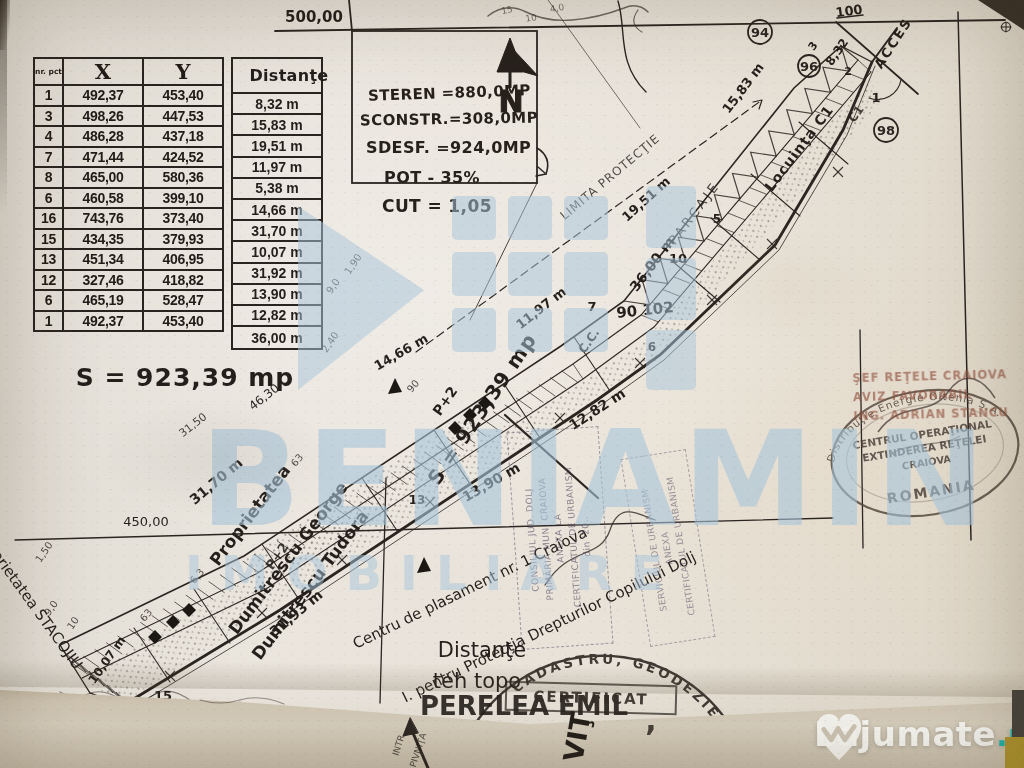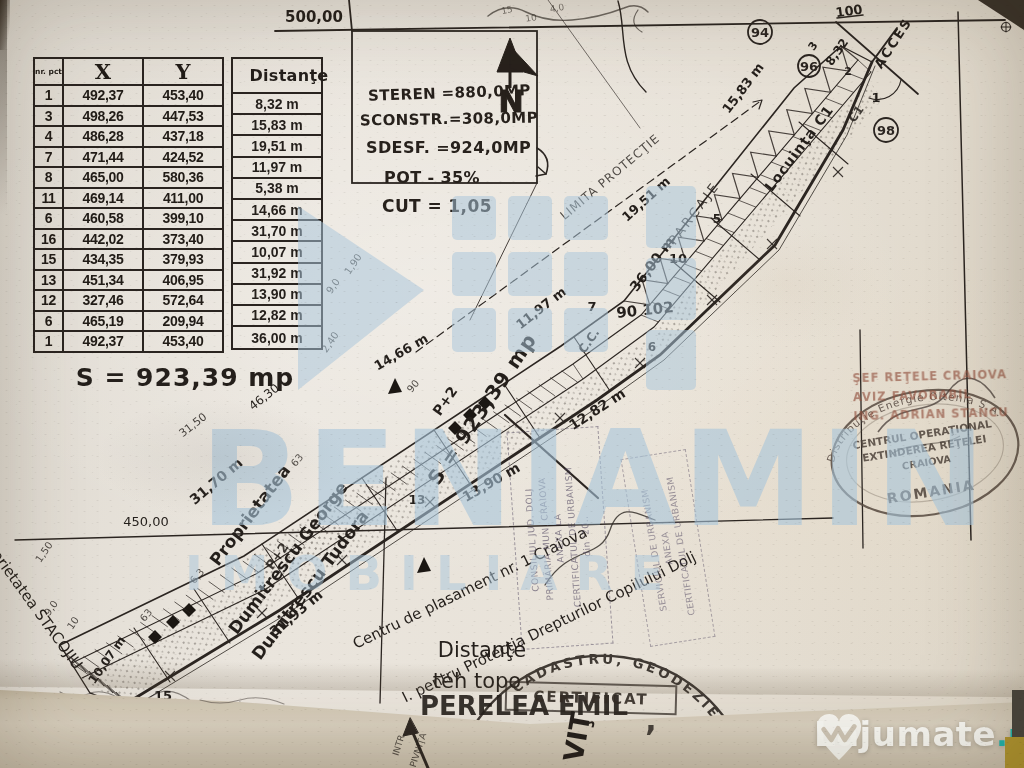--- a/index.html
+++ b/index.html
@@ -306,53 +306,48 @@
             <td>7</td>
             <td>471,44</td>
             <td>424,52</td>
           </tr>
           <tr>
             <td>8</td>
             <td>465,00</td>
             <td>580,36</td>
           </tr>
           <tr>
-            <td>11</td>
-            <td>469,14</td>
-            <td>411,00</td>
-          </tr>
-          <tr>
             <td>6</td>
             <td>460,58</td>
             <td>399,10</td>
           </tr>
           <tr>
             <td>16</td>
-            <td>442,02</td>
+            <td>743,76</td>
             <td>373,40</td>
           </tr>
           <tr>
             <td>15</td>
             <td>434,35</td>
             <td>379,93</td>
           </tr>
           <tr>
             <td>13</td>
             <td>451,34</td>
             <td>406,95</td>
           </tr>
           <tr>
             <td>12</td>
             <td>327,46</td>
-            <td>572,64</td>
+            <td>418,82</td>
           </tr>
           <tr>
             <td>6</td>
             <td>465,19</td>
-            <td>209,94</td>
+            <td>528,47</td>
           </tr>
           <tr>
             <td>1</td>
             <td>492,37</td>
             <td>453,40</td>
           </tr>
         </tbody>
     </table>
     <div id="distwrap">
       <div id="disth">Distanţe</div>

